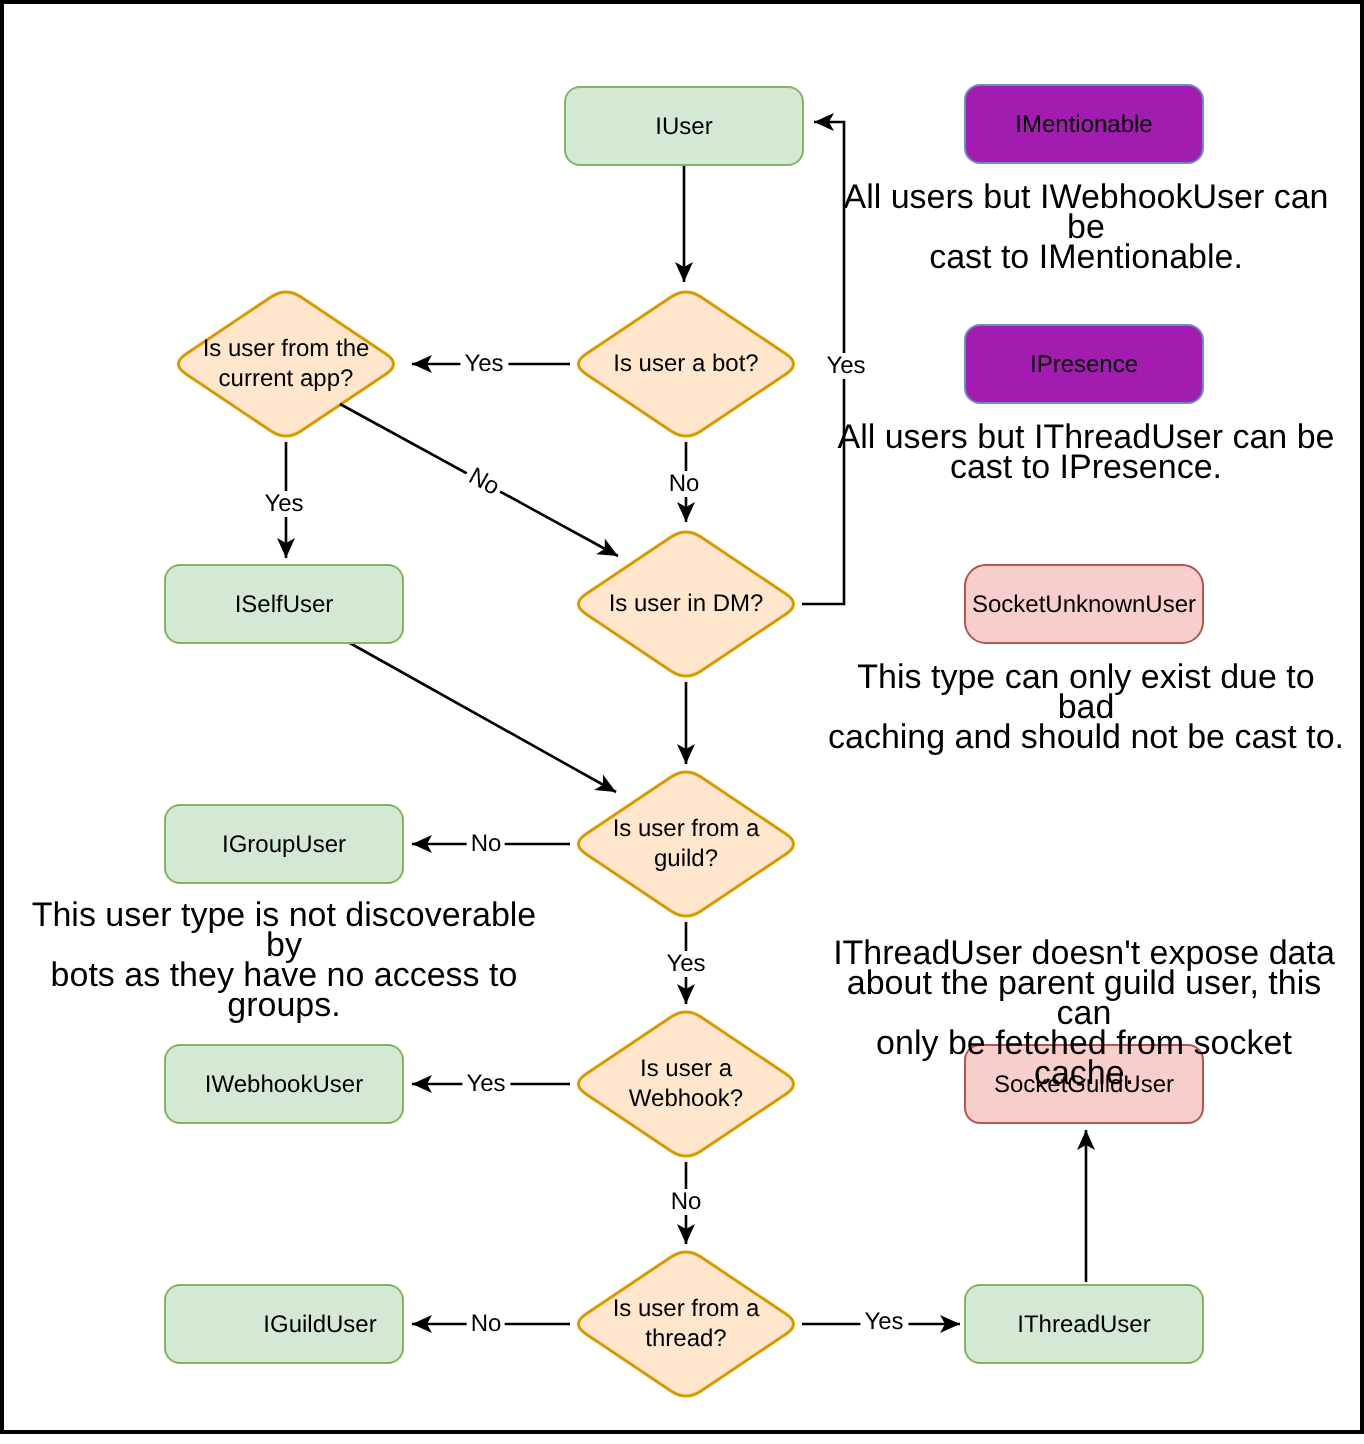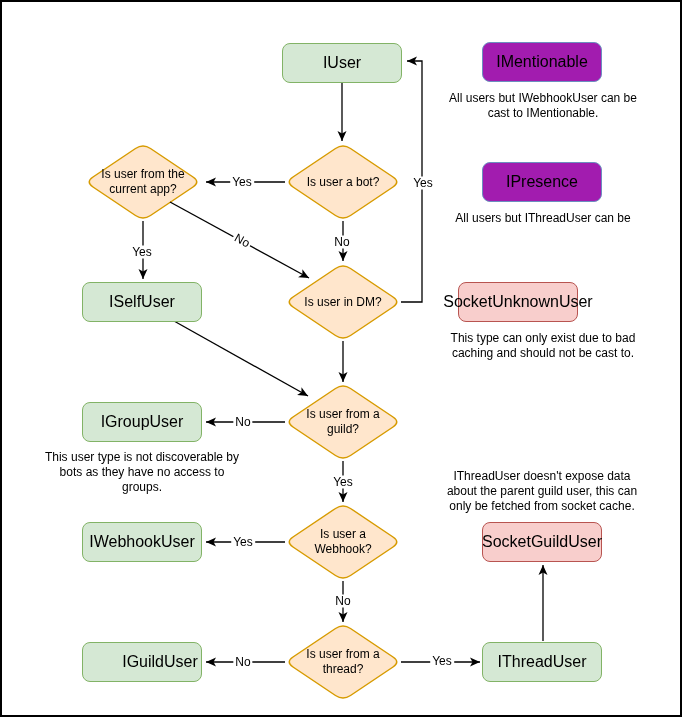--- a/index.html
+++ b/index.html
@@ -38,21 +38,21 @@
   }
   .node {
     position: absolute;
     width: 120px;
     height: 40px;
     border-radius: 8px;
     box-sizing: border-box;
     display: flex;
     align-items: center;
     justify-content: center;
-    font-size: 16px;
+    font-size: 12px;
     text-align: center;
   }
   .node-green { background: #d5e8d4; border: 1.5px solid #82b366; }
   .node-blue  { background: #a21caf; border: 1.5px solid #6c8ebf; }
   .node-red   { background: #f8cecc; border: 1.5px solid #b85450; }
   .dlabel {
     position: absolute;
     transform: translate(-50%, -50%);
     width: 130px;
     text-align: center;
@@ -68,21 +68,21 @@
     background: #ffffff;
     padding: 0 2px;
     white-space: nowrap;
   }
   .elabel.rotated {
     transform: translate(-50%, -50%) rotate(29deg);
   }
   .note {
     position: absolute;
     text-align: center;
-    font-size: 12px;
+    font-size: 17px;
     line-height: 15px;
   }
   .note span { display: block; }
 </style>
 </head>
 <body>
 
 <div class="frame">
 
   <svg class="layer-svg" width="678" height="713">
@@ -118,21 +118,21 @@
 
   <div class="node node-green" style="left:280px; top:41px;">
       <span>IUser</span>
     </div>
   <div class="node node-blue" style="left:480px; top:40px;">
       <span>IMentionable</span>
     </div>
   <div class="node node-blue" style="left:480px; top:160px;">
       <span>IPresence</span>
     </div>
-  <div class="node node-red" style="left:456px; top:280px;">
+  <div class="node node-red" style="left:480px; top:280px;border-radius:11px;">
       <span>SocketUnknownUser</span>
     </div>
   <div class="node node-green" style="left:80px;  top:280px;justify-content:center;">
       <span>ISelfUser</span>
     </div>
   <div class="node node-green" style="left:80px;  top:400px;">
       <span>IGroupUser</span>
     </div>
   <div class="node node-green" style="left:80px;  top:520px;">
       <span>IWebhookUser</span>
@@ -181,20 +181,21 @@
   <div class="elabel" style="left:341px; top:599px;">No</div>
   <div class="elabel" style="left:241px; top:660px;">No</div>
   <div class="elabel" style="left:440px; top:659px;">Yes</div>
 
   <div class="note" style="left:411px; top:89px; width:260px;">
     <span>All users but IWebhookUser can be</span>
     <span>cast to IMentionable.</span>
   </div>
   <div class="note" style="left:411px; top:209px; width:260px;">
     <span>All users but IThreadUser can be</span>
+    <span>cast to IPresence.</span>
   </div>
   <div class="note" style="left:411px; top:329px; width:260px;">
     <span>This type can only exist due to bad</span>
     <span>caching and should not be cast to.</span>
   </div>
   <div class="note" style="left:10px; top:448px; width:260px;">
     <span>This user type is not discoverable by</span>
     <span>bots as they have no access to</span>
     <span>groups.</span>
   </div>

